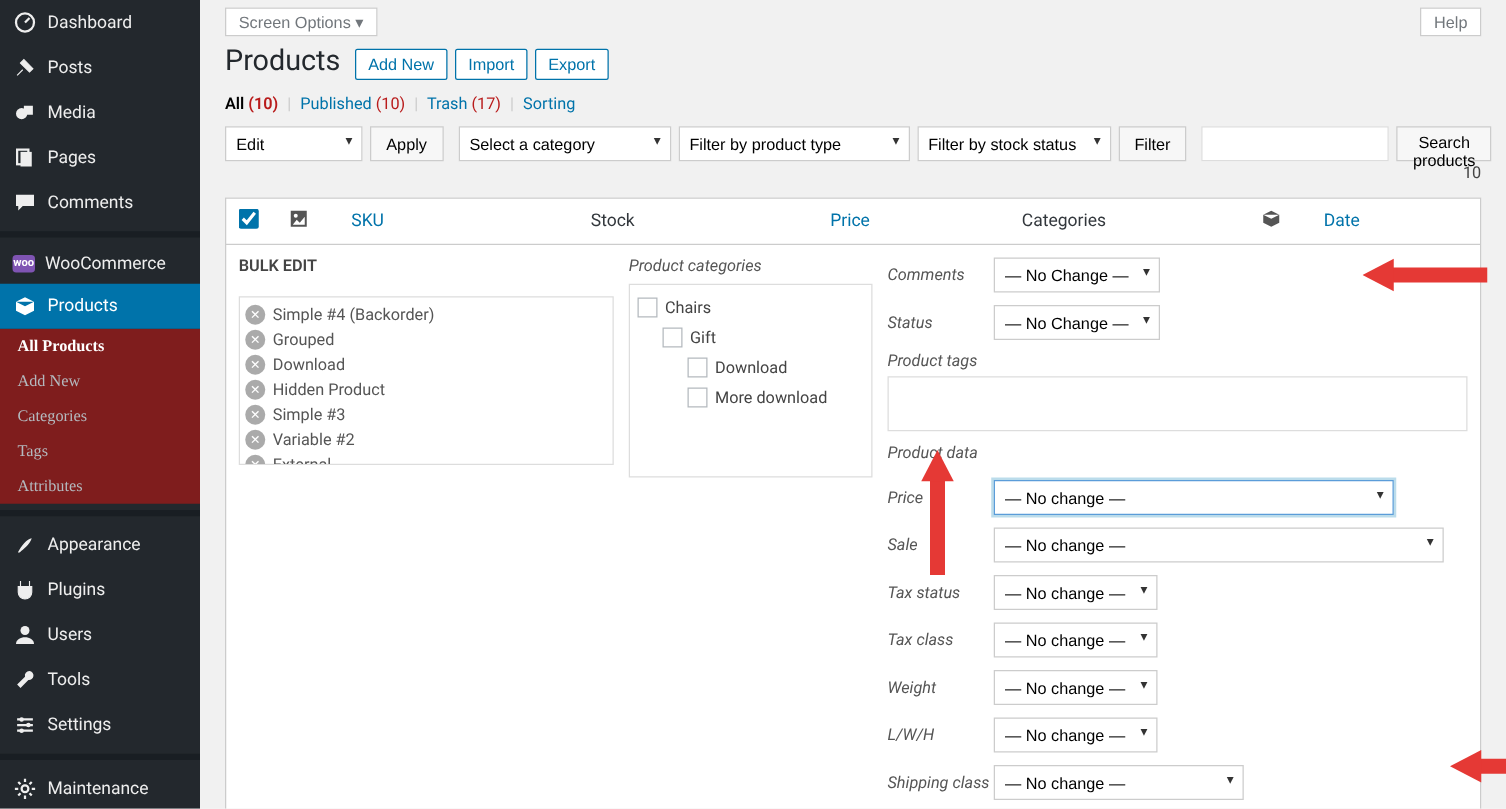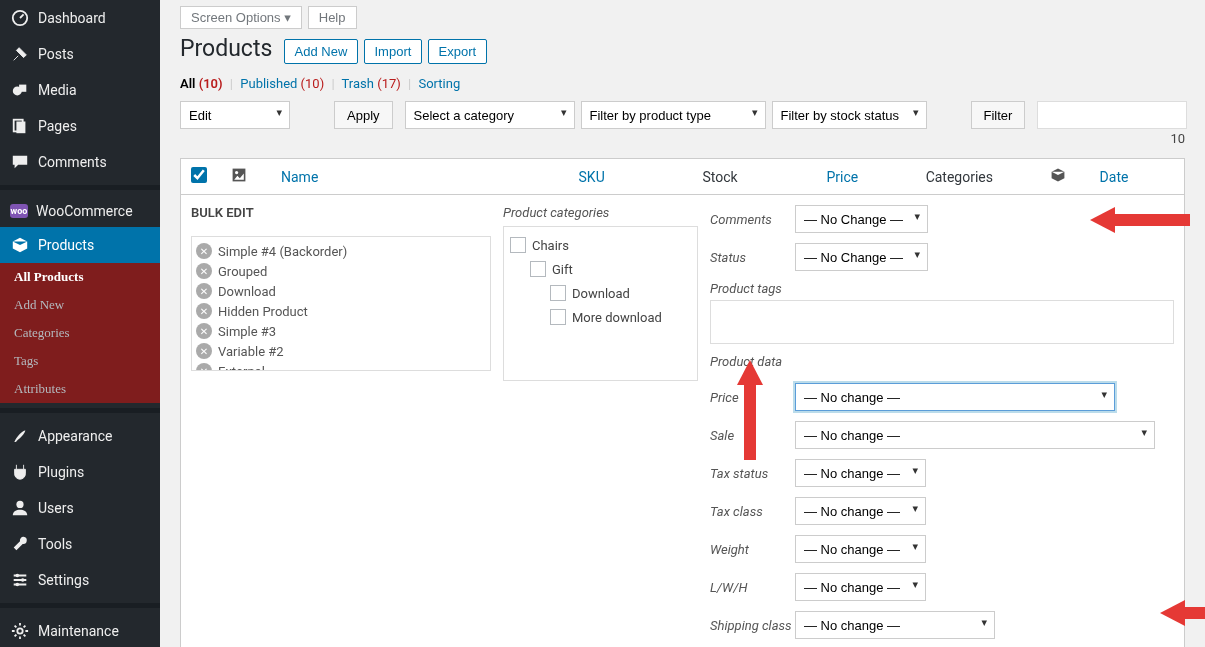--- a/index.html
+++ b/index.html
@@ -10,37 +10,37 @@
 .sidebar-item.current { background: #0073aa; color: #fff; position: relative; }
 .sidebar-item.current::after { content: ""; position: absolute; right: -8px; top: 50%; transform: translateY(-50%); border: 8px solid transparent; border-right-color: #f1f1f1; }
 .icon { width: 20px; height: 20px; display: inline-flex; align-items: center; justify-content: center; fill: #a0a5aa; }
 .sidebar-item.current .icon { fill: #fff; }
 .submenu { background: #7f1d1d; font-family: Liberation Serif, serif; }
 .submenu .sub-item { padding: 6px 10px 6px 14px; color: #b4b9be; cursor: pointer; font-size: 13px; }
 .submenu .sub-item.active { color: #fff; font-weight: 600; }
 .divider { height: 5px; background: #191e23; margin: 5px 0; }
 
 .main { flex: 1; background: #f1f1f1; padding: 0 20px 20px 20px; overflow: hidden; position: relative; }
-.top-bar { display: flex; justify-content: flex-start; gap: 6px; padding: 6px 0; }
+.top-bar { display: flex; justify-content: space-between; gap: 6px; padding: 6px 0; }
 .screen-btn { background: #fff; border: 1px solid #ccc; padding: 3px 10px; font-size: 13px; cursor: pointer; color: #72777c; }
 
 h1.page-title { font-size: 23px; font-weight: 400; color: #23282d; display: inline-block; margin-right: 6px; }
 .hdr-btn { background: #fff; border: 1px solid #0073aa; color: #0073aa; padding: 4px 10px; font-size: 13px; cursor: pointer; border-radius: 2px; margin-left: 2px; }
 
 .subsub { margin: 12px 0 10px 0; font-size: 13px; }
 .subsub a { color: #0073aa; text-decoration: none; cursor: pointer; }
 .subsub .count { color: #b91c1c; }
 .subsub .sep { color: #ccc; margin: 0 4px; }
 .subsub .current { color: #000; font-weight: 600; }
 
 .filters-row { display: flex; align-items: center; gap: 6px; }
 .sel, .txt-in { background: #fff; border: 1px solid #ccc; padding: 3px 24px 3px 8px; font-size: 13px; height: 28px; appearance: none; position: relative; }
 .sel-wrap { position: relative; display: inline-block; }
 .sel-wrap::after { content: "▾"; position: absolute; right: 8px; top: 5px; font-size: 11px; pointer-events: none; color: #333; }
-.btn { background: #f7f7f7; border: 1px solid #ccc; padding: 4px 12px; font-size: 13px; cursor: pointer; height: 28px; margin-left: 38px; }
+.btn { background: #f7f7f7; border: 1px solid #ccc; padding: 4px 12px; font-size: 13px; cursor: pointer; height: 28px; }
 .spacer { flex: 1; }
 .srch-box { background: #fff; border: 1px solid #ddd; height: 28px; width: 150px; padding: 0 6px; }
 
 .table-head { display: flex; background: #fff; border: 1px solid #ccc; margin-top: 10px; padding: 8px 10px; align-items: center; font-size: 14px; }
 .table-head .th { color: #0073aa; cursor: pointer; }
 .table-head .th.plain { color: #32373c; cursor: default; }
 .col-check { width: 40px; }
 .col-img { width: 50px; }
 .col-name { flex: 2.4; }
 .col-sku { flex: 1; }
@@ -243,21 +243,20 @@
     </div>
     <div style="text-align:right;padding:2px 0;"><span>10</span></div>
 
     <div class="table-head">
       <div class="col-check"><input type="checkbox" class="cb" checked="" style=""></div>
       <div class="col-img"><svg width="16" height="16" viewBox="0 0 20 20">
             <rect x="2" y="2" width="16" height="16" fill="#555"></rect>
             <circle cx="7" cy="7" r="2" fill="#fff"></circle>
             <path d="M4 16l4-5 3 3 5-6v8z" fill="#fff"></path>
           </svg></div>
-      <div class="col-name th">Name</div>
       <div class="col-sku th">SKU</div>
       <div class="col-stock th plain">Stock</div>
       <div class="col-price th">Price</div>
       <div class="col-cat th plain">Categories</div>
       <div class="col-feat"><svg width="16" height="16" viewBox="0 0 20 20">
             <path d="M2 6l8-4 8 4-8 4z M2 6v8l8 4 8-4V6" fill="#555"></path>
           </svg></div>
       <div class="col-date th">Date</div>
     </div>
 

